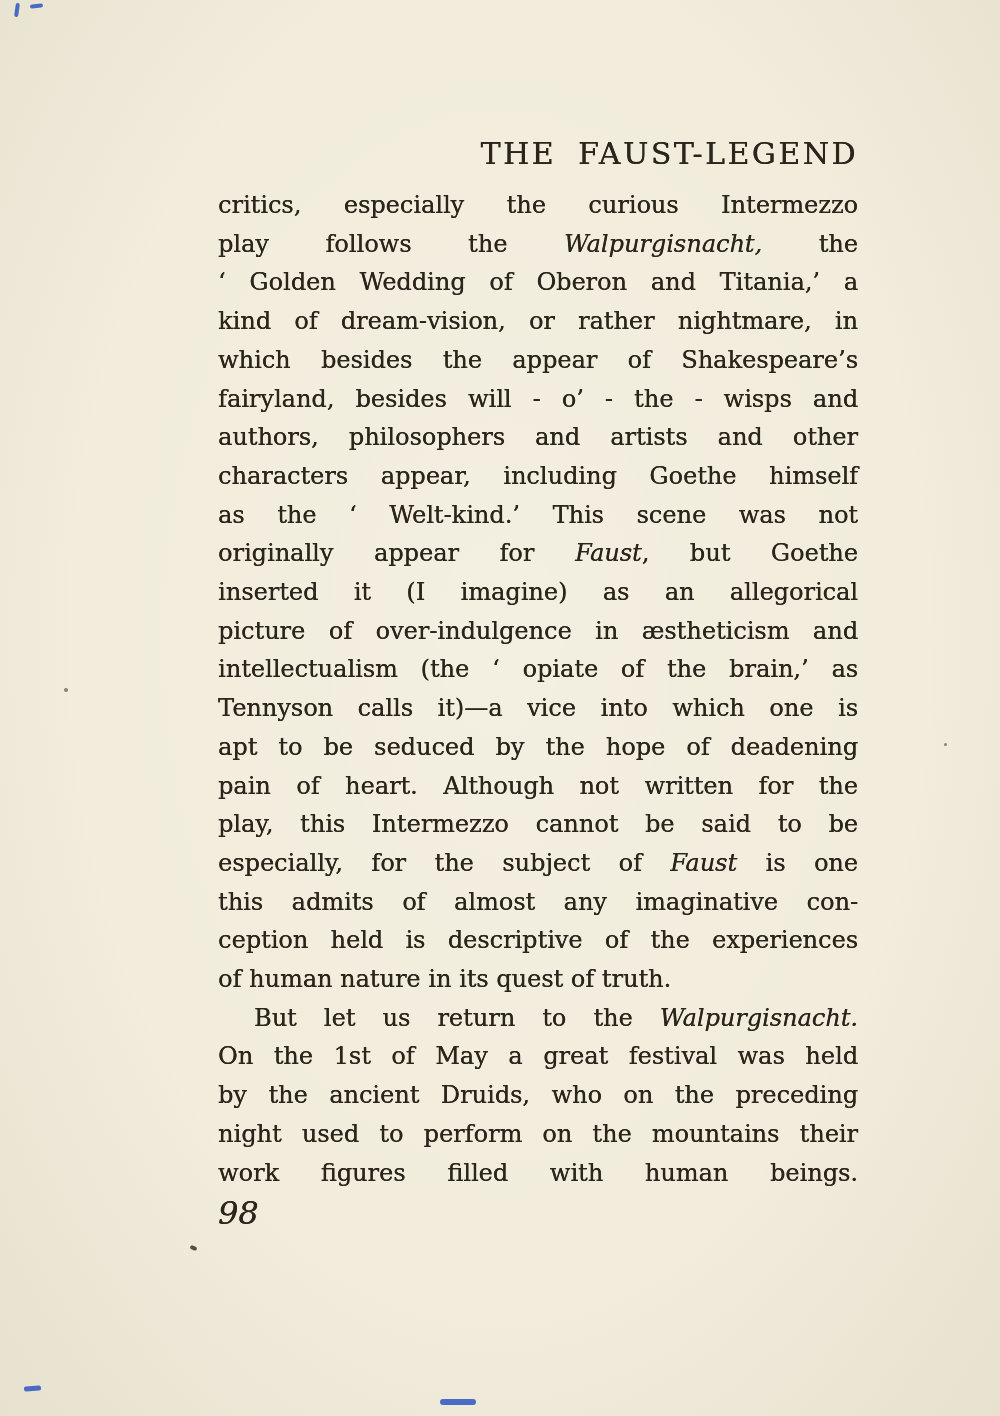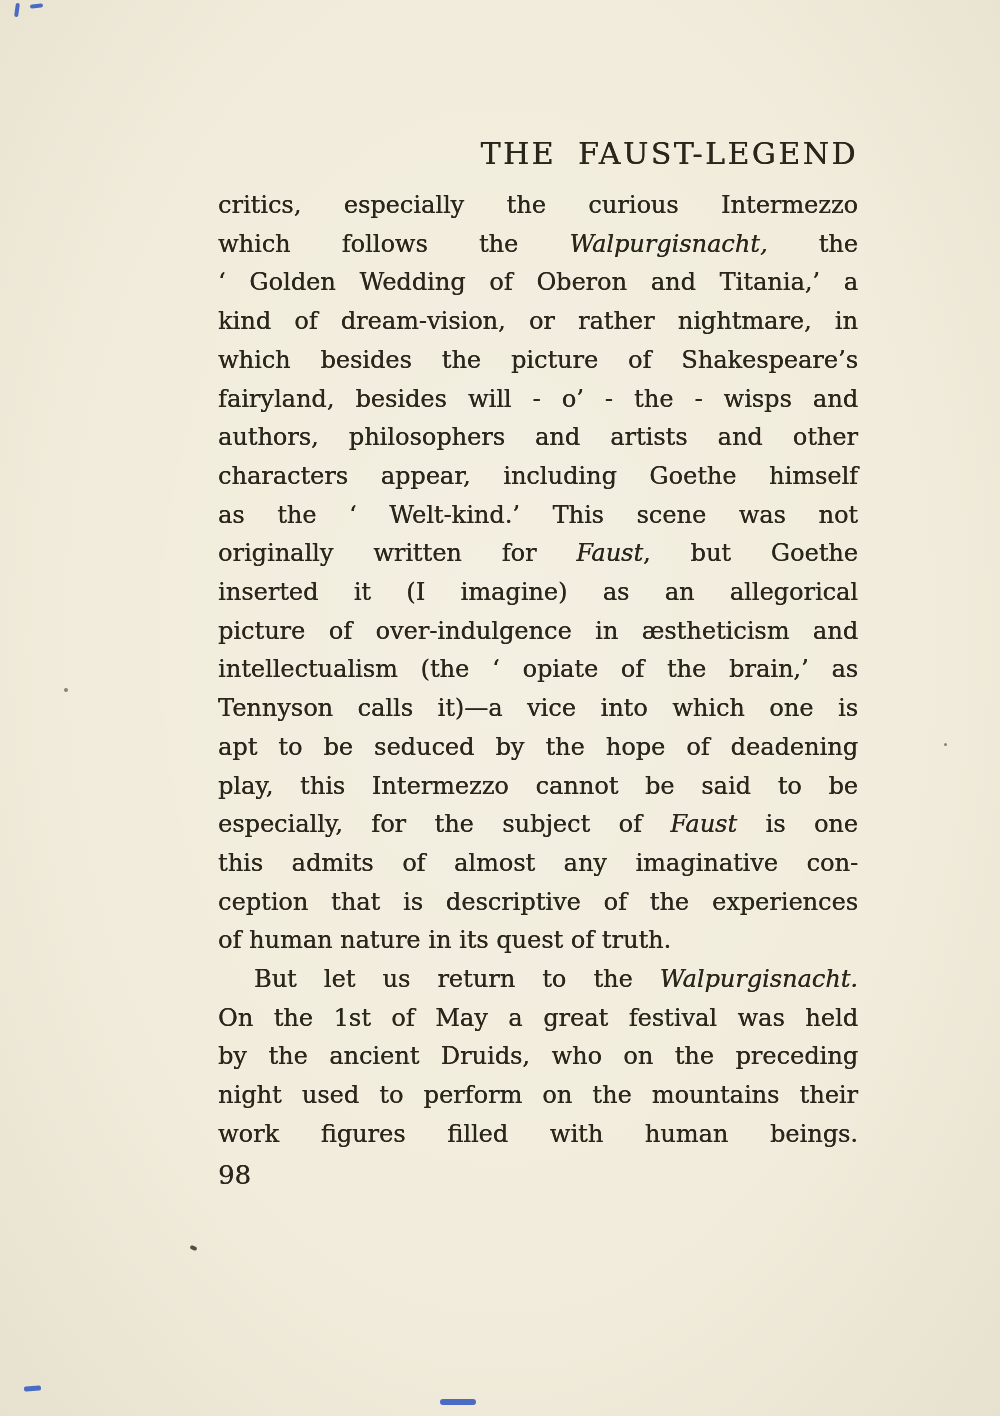--- a/index.html
+++ b/index.html
@@ -50,25 +50,26 @@
   .line.no-just {
     text-align: center;
     text-align-last: left;
   }
   .line.indent {
     text-indent: 36px;
   }
   .line em {
   }
   .page-number {
-    font-size: 26px;
+    font-size: 32px;
     line-height: 34px;
     margin-top: 4px;
     text-align: left;
     text-shadow: 0.25px 0 0 currentColor;
+    font-style: italic;
   }
   .scan-mark {
     position: absolute;
     background: var(--mark, #2f55c0);
     border-radius: 2px;
     opacity: 0.85;
   }
   .scan-mark.m1 { left: 15px;  top: 3px;     width: 4px;  height: 14px; transform: rotate(8deg); }
   .scan-mark.m2 { left: 30px;  top: 4px;     width: 13px; height: 4px;  transform: rotate(-6deg); }
   .scan-mark.m3 { left: 24px;  top: 1386px;  width: 17px; height: 5px;  transform: rotate(-4deg); }
@@ -92,38 +93,39 @@
   <div class="scan-mark m3"></div>
   <div class="scan-mark m4"></div>
   <div class="speck s1"></div>
   <div class="speck s2"></div>
   <div class="speck s3"></div>
 
   <div class="text-block">
     <h1 class="title">THE FAUST-LEGEND</h1>
     <div id="body-lines">
         <div class="line"><span>critics, especially the curious Intermezzo</span></div>
-        <div class="line"><span>which follows the </span><em>Walpurgisnacht,</em><span> the</span></div>
+        <div class="line"><span>play follows the </span><em>Walpurgisnacht,</em><span> the</span></div>
         <div class="line"><span>‘ Golden Wedding of Oberon and Titania,’ a</span></div>
         <div class="line"><span>kind of dream-vision, or rather nightmare, in</span></div>
-        <div class="line"><span>which besides the picture of Shakespeare’s</span></div>
+        <div class="line"><span>which besides the appear of Shakespeare’s</span></div>
         <div class="line"><span>fairyland, besides will - o’ - the - wisps and</span></div>
         <div class="line"><span>authors, philosophers and artists and other</span></div>
         <div class="line"><span>characters appear, including Goethe himself</span></div>
         <div class="line"><span>as the ‘ Welt-kind.’ This scene was not</span></div>
-        <div class="line"><span>originally written for </span><em>Faust</em><span>, but Goethe</span></div>
+        <div class="line"><span>originally appear for </span><em>Faust</em><span>, but Goethe</span></div>
         <div class="line"><span>inserted it (I imagine) as an allegorical</span></div>
         <div class="line"><span>picture of over-indulgence in æstheticism and</span></div>
         <div class="line"><span>intellectualism (the ‘ opiate of the brain,’ as</span></div>
         <div class="line"><span>Tennyson calls it)—a vice into which one is</span></div>
         <div class="line"><span>apt to be seduced by the hope of deadening</span></div>
+        <div class="line"><span>pain of heart. Although not written for the</span></div>
         <div class="line"><span>play, this Intermezzo cannot be said to be</span></div>
         <div class="line"><span>especially, for the subject of </span><em>Faust</em><span> is one</span></div>
         <div class="line"><span>this admits of almost any imaginative con-</span></div>
-        <div class="line"><span>ception that is descriptive of the experiences</span></div>
+        <div class="line"><span>ception held is descriptive of the experiences</span></div>
         <div class="line no-just"><span>of human nature in its quest of truth.</span></div>
         <div class="line indent"><span>But let us return to the </span><em>Walpurgisnacht.</em></div>
         <div class="line"><span>On the 1st of May a great festival was held</span></div>
         <div class="line"><span>by the ancient Druids, who on the preceding</span></div>
         <div class="line"><span>night used to perform on the mountains their</span></div>
         <div class="line"><span>work figures filled with human beings.</span></div>
       </div>
     <div class="page-number">98</div>
   </div>
 

